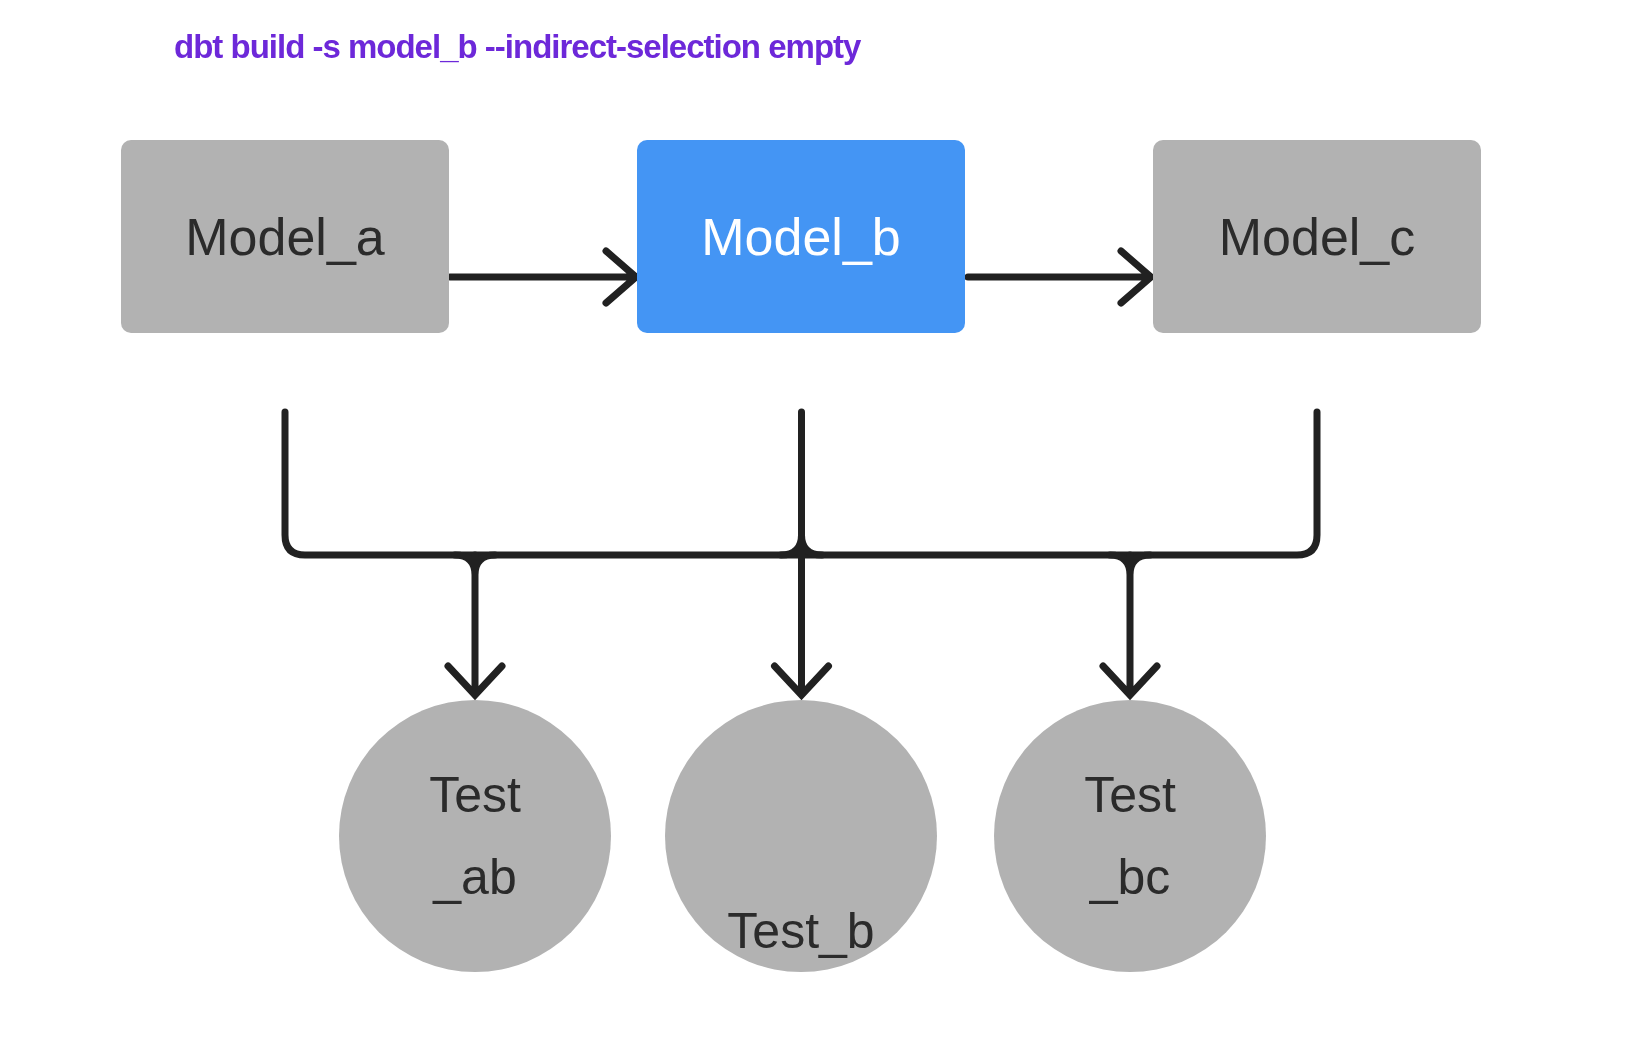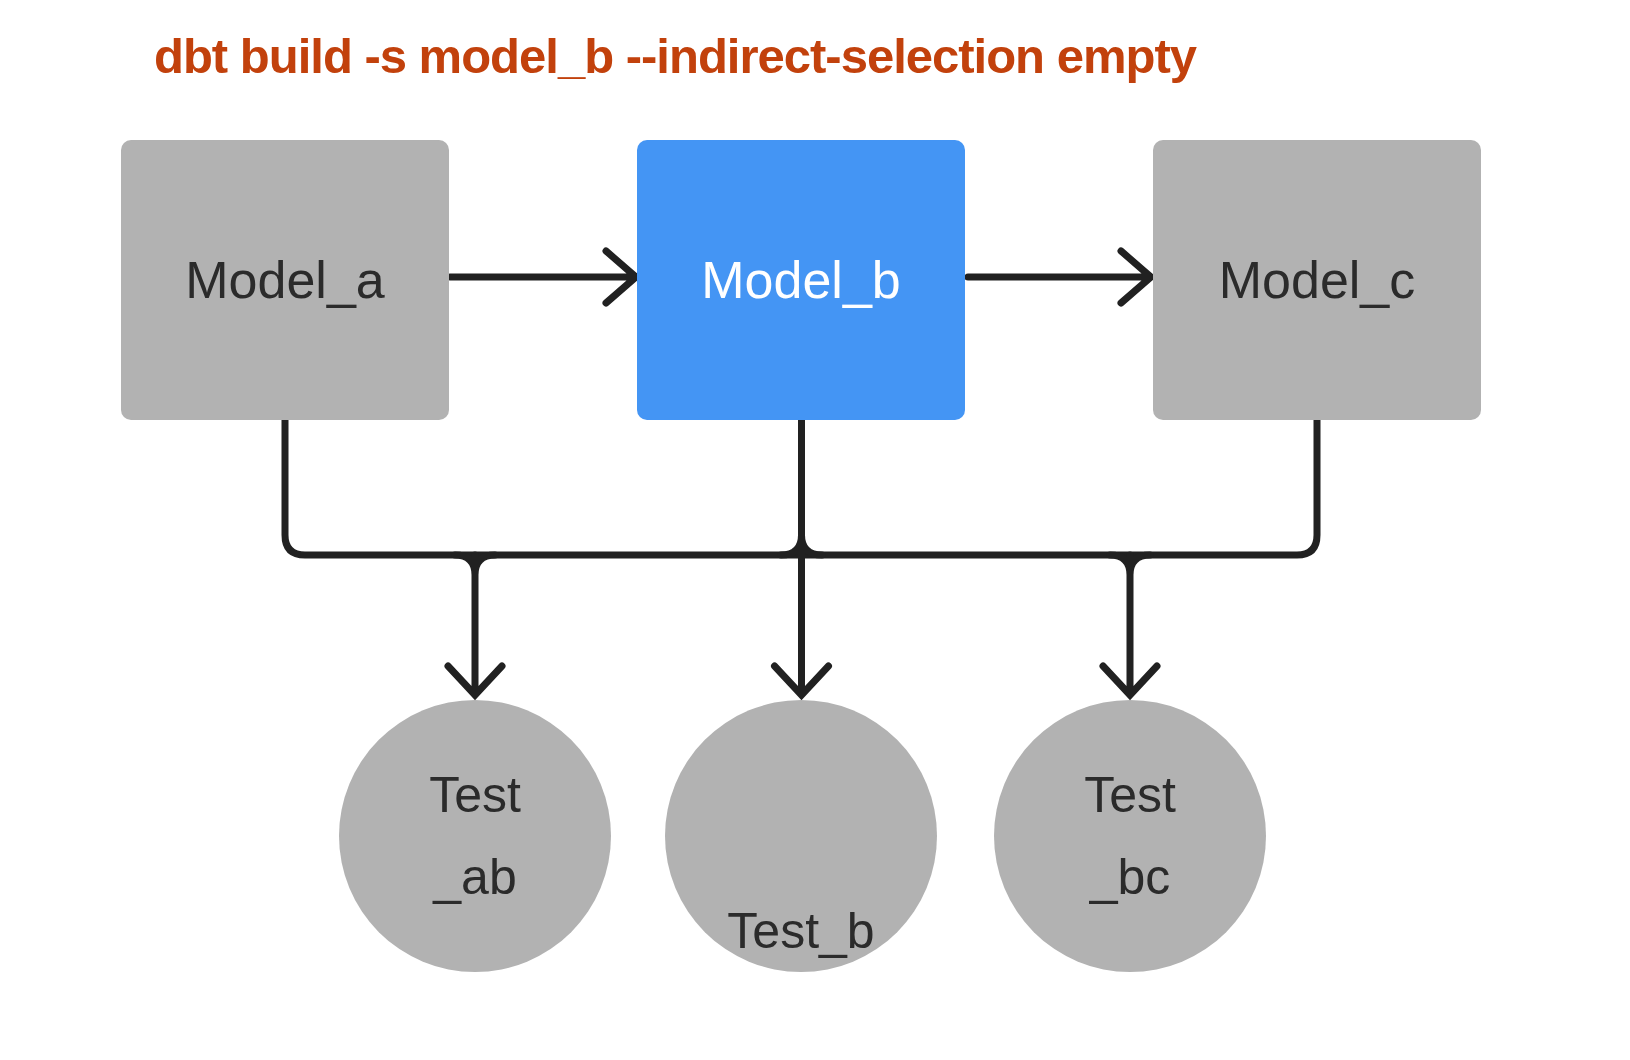--- a/index.html
+++ b/index.html
@@ -12,26 +12,26 @@
     font-family: "Liberation Sans", "DejaVu Sans", sans-serif;
   }
   .canvas {
     position: relative;
     width: 1630px;
     height: 1060px;
     background: #FFFFFF;
   }
   .title {
     position: absolute;
-    left: 154px;
+    left: 174px;
     top: 28px;
-    font-size: 49px;
+    font-size: 33px;
     font-weight: 600;
     letter-spacing: -1px;
-    color: #c2410c;
+    color: #6d28d9;
     white-space: nowrap;
   }
   svg.edges {
     position: absolute;
     left: 0;
     top: 0;
     width: 1630px;
     height: 1060px;
   }
   svg.edges path {
@@ -45,21 +45,21 @@
     position: absolute;
     display: flex;
     align-items: center;
     justify-content: center;
     text-align: center;
     box-sizing: border-box;
   }
   .model {
     top: 140px;
     width: 328px;
-    height: 280px;
+    height: 193px;
     border-radius: 10px;
     background: #B2B2B2;
     color: #2B2B2B;
     font-size: 52px;
     font-weight: 500;
   }
   .model.selected {
     background: #4495F4;
     color: #FFFFFF;
   }

